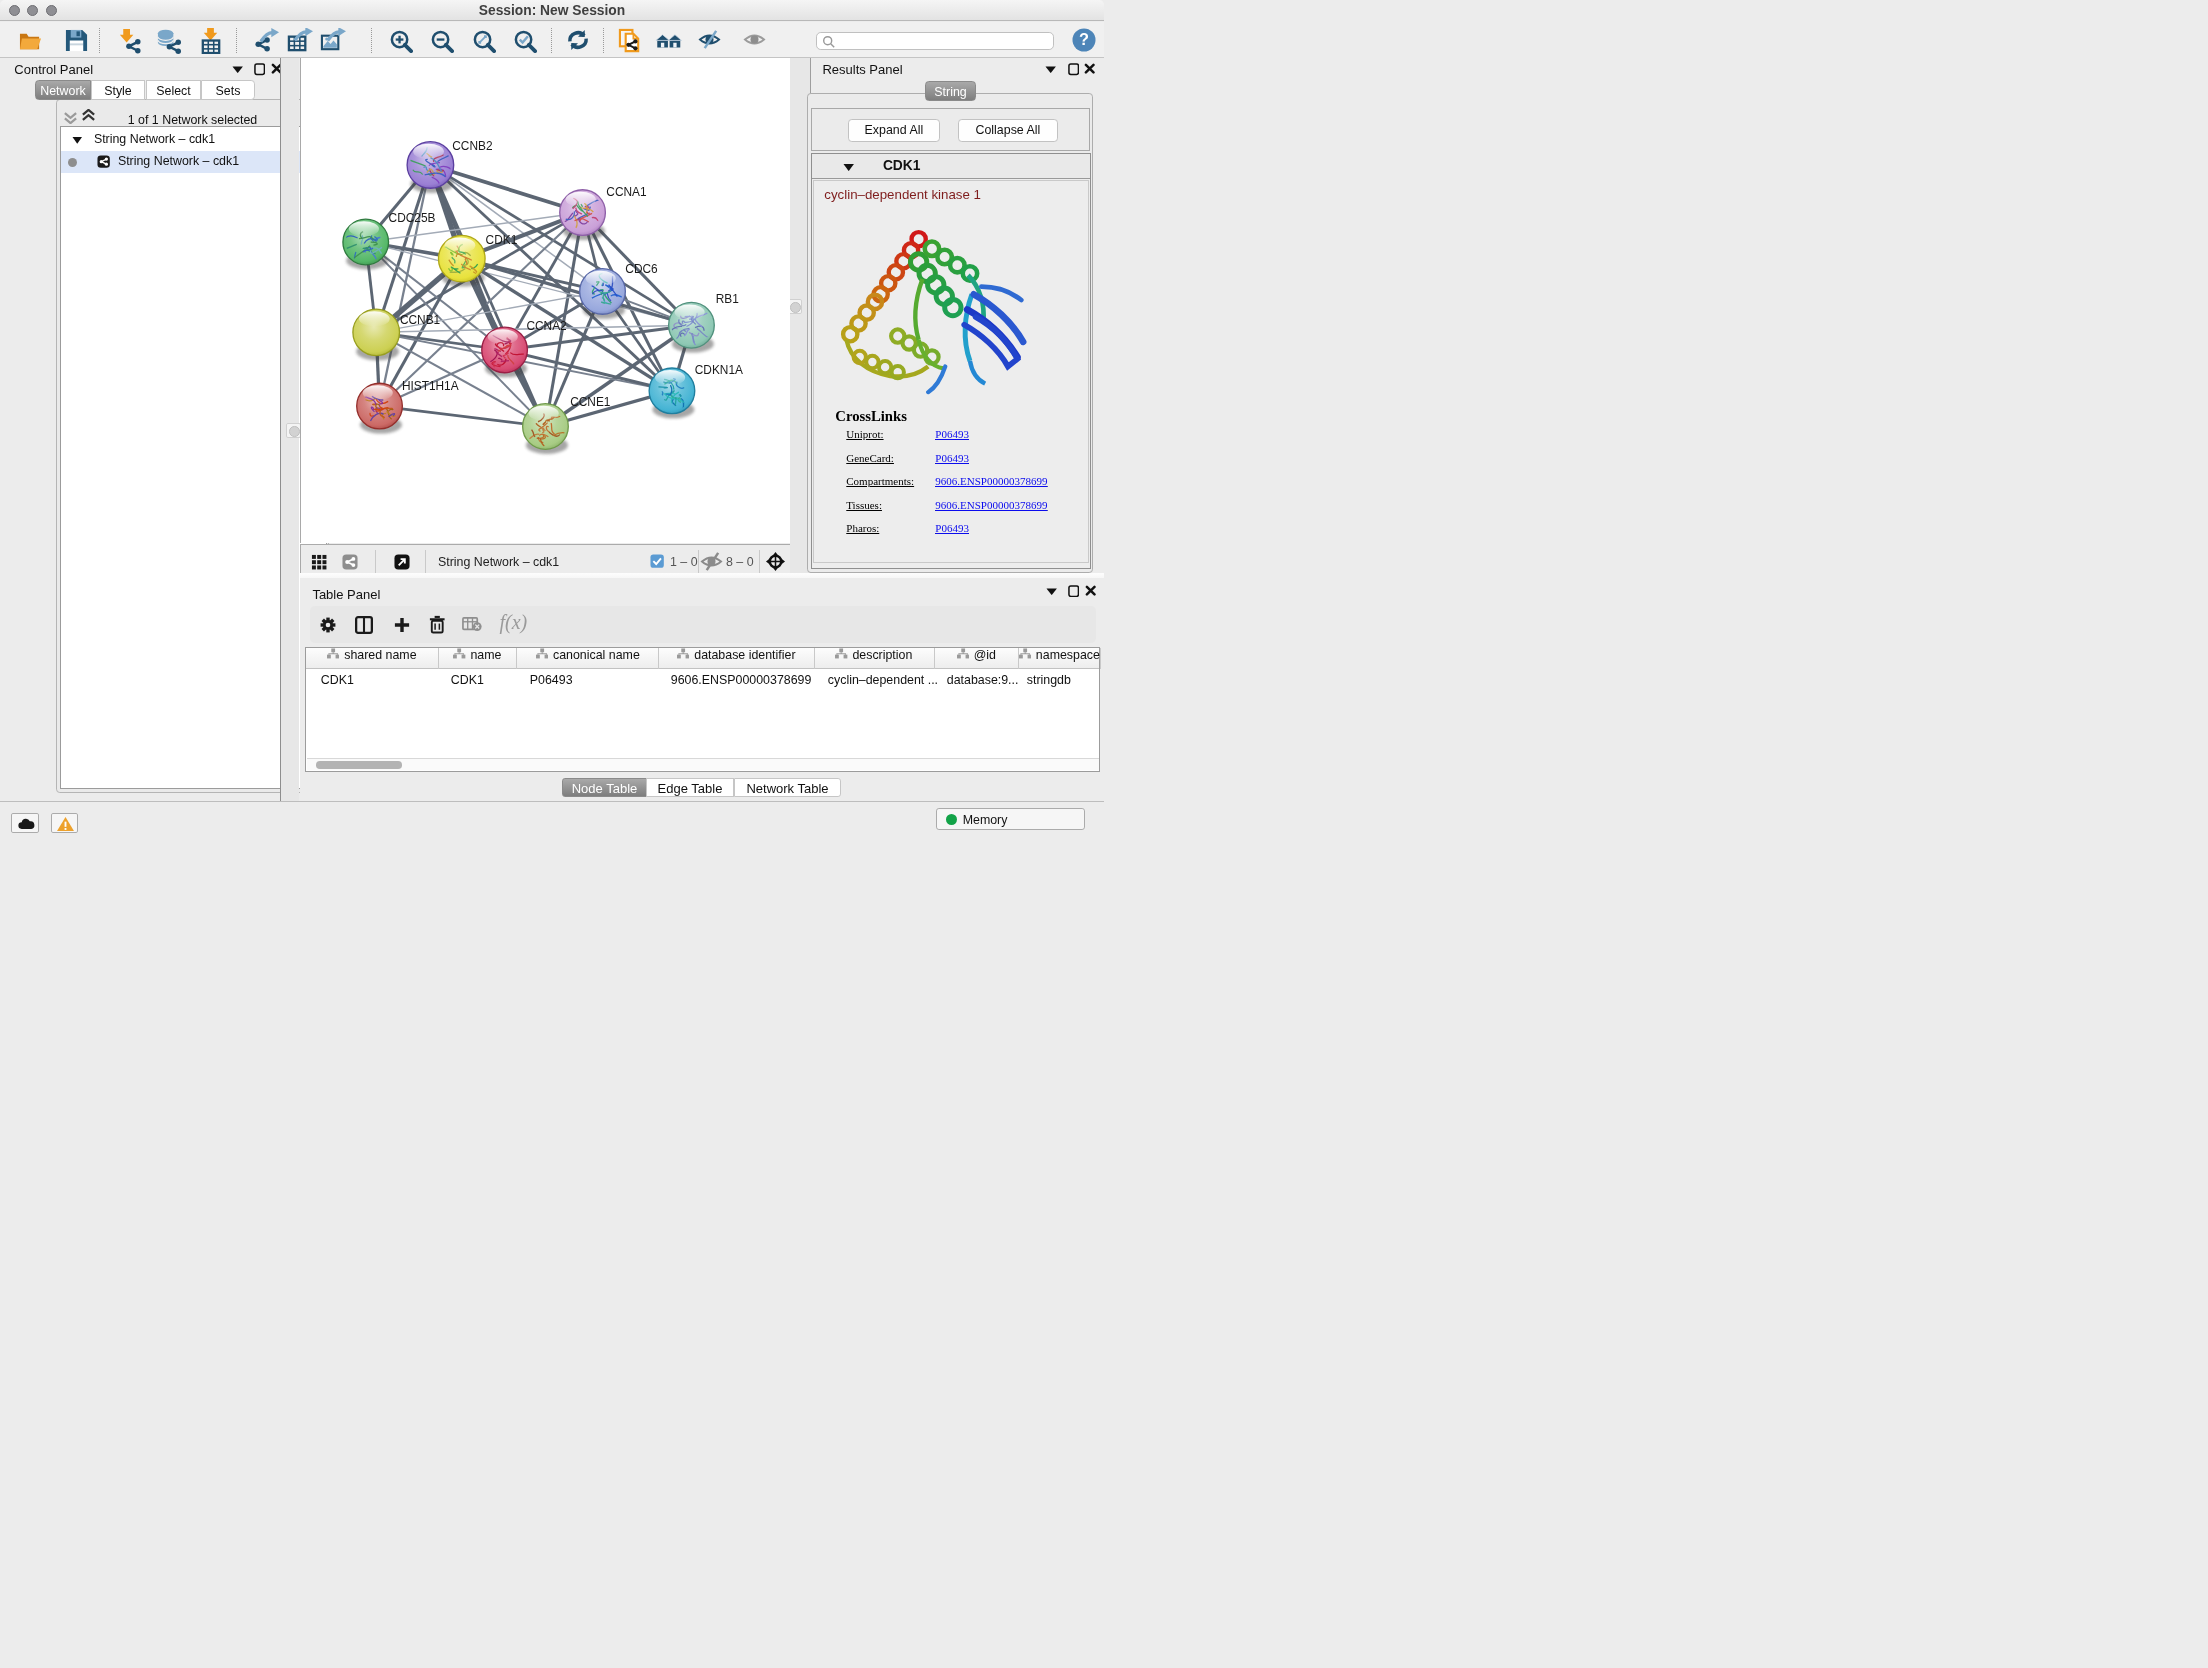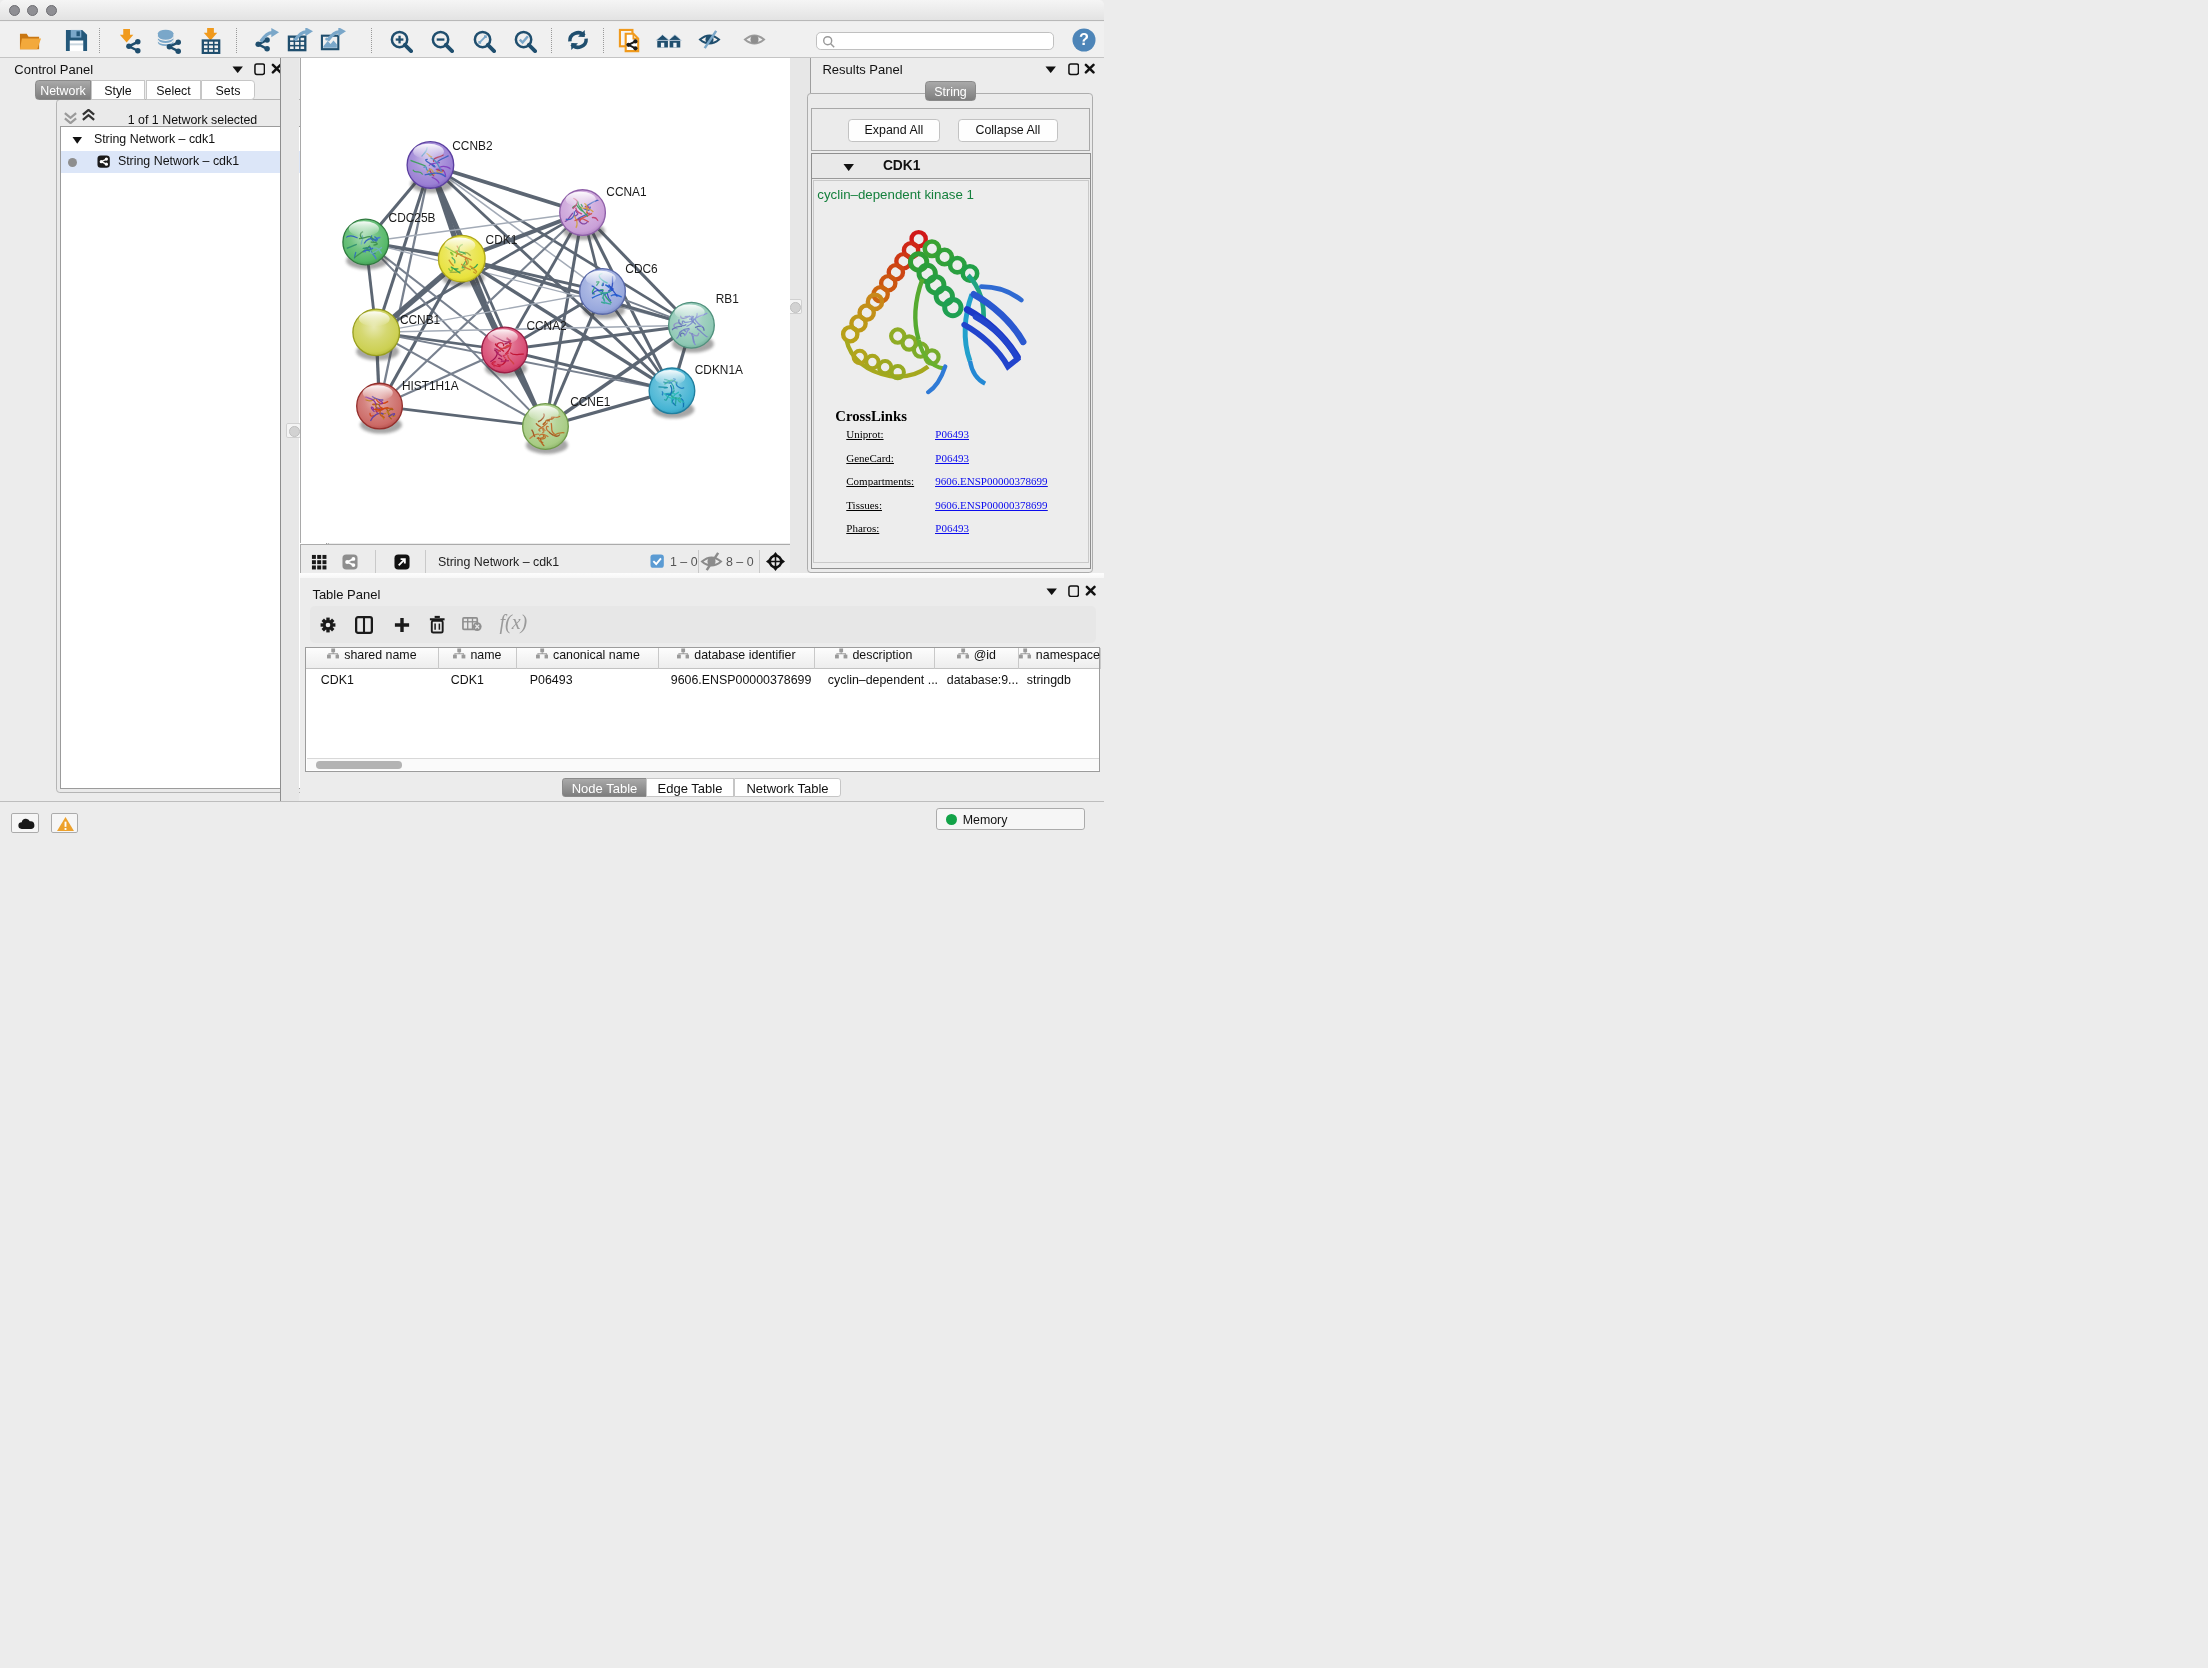--- a/index.html
+++ b/index.html
@@ -101,20 +101,21 @@
 
 svg text { user-select:none; }
 </style>
 </head>
 <body>
 
 <div id="titlebar">
   <div class="tl" style="left:8.6px"></div>
   <div class="tl" style="left:27px"></div>
   <div class="tl" style="left:46px"></div>
+  <div id="title">Session: New Session</div>
 </div>
 
 <div id="toolbar">
   <svg class="abs" style="left:18px;top:6.2px" width="25" height="23" viewBox="0 0 26 24">
       <path d="M2 5 L9 5 L11 8 L22 8 L22 21 L2 21 Z" fill="#c97713"></path>
       <path d="M4 10 L24 10 L20 21 L2 21 Z" fill="#f3a93c"></path>
     </svg>
 <svg class="abs" style="left:64px;top:5.2px" width="25" height="25" viewBox="0 0 26 26">
       <path d="M2 2 L19 2 L24 7 L24 24 L2 24 Z" fill="#24587a"></path>
       <rect x="7" y="2" width="11" height="8" fill="#7aa7c9"></rect>
@@ -813,21 +814,21 @@
     <div class="rbtn" style="left:146px;width:100px">Collapse All</div>
   </div>
   <div id="rscroll">
     <div id="cdk1hdr">
       <svg class="abs" style="left:31px;top:8.6px" width="11.4" height="8.6" viewBox="0 0 12 9">
           <path d="M0.5 1 L11.5 1 L6 8.5 Z" fill="#111"></path>
         </svg>
       <span style="position:absolute;left:71px;top:3.8px;font-size:13.8px;font-weight:bold;color:#111">CDK1</span>
     </div>
     <div id="cdk1body">
-      <div style="position:absolute;left:3px;top:5.7px;font-size:13.3px;color:#15803d">cyclin–dependent kinase 1</div>
+      <div style="position:absolute;left:10px;top:5.7px;font-size:13.3px;color:#7f1d1d">cyclin–dependent kinase 1</div>
       <svg class="abs" style="left:17px;top:43px" width="200" height="171" viewBox="0 0 210 180">
 <circle cx="92.0" cy="16.0" r="7.5" fill="none" stroke="#d01818" stroke-width="4.6"></circle>
 <circle cx="84.0" cy="27.6" r="7.5" fill="none" stroke="#cf2716" stroke-width="4.6"></circle>
 <circle cx="76.0" cy="39.2" r="7.5" fill="none" stroke="#ce3714" stroke-width="4.6"></circle>
 <circle cx="68.0" cy="50.8" r="7.5" fill="none" stroke="#cd4613" stroke-width="4.6"></circle>
 <circle cx="60.0" cy="62.4" r="7.5" fill="none" stroke="#cc5611" stroke-width="4.6"></circle>
 <circle cx="52.0" cy="74.0" r="7.5" fill="none" stroke="#cc6610" stroke-width="4.6"></circle>
 <circle cx="46.0" cy="82.0" r="7.5" fill="none" stroke="#c8881a" stroke-width="4.6"></circle>
 <circle cx="37.3" cy="93.3" r="7.5" fill="none" stroke="#c29019" stroke-width="4.6"></circle>
 <circle cx="28.7" cy="104.7" r="7.5" fill="none" stroke="#bd9818" stroke-width="4.6"></circle>

